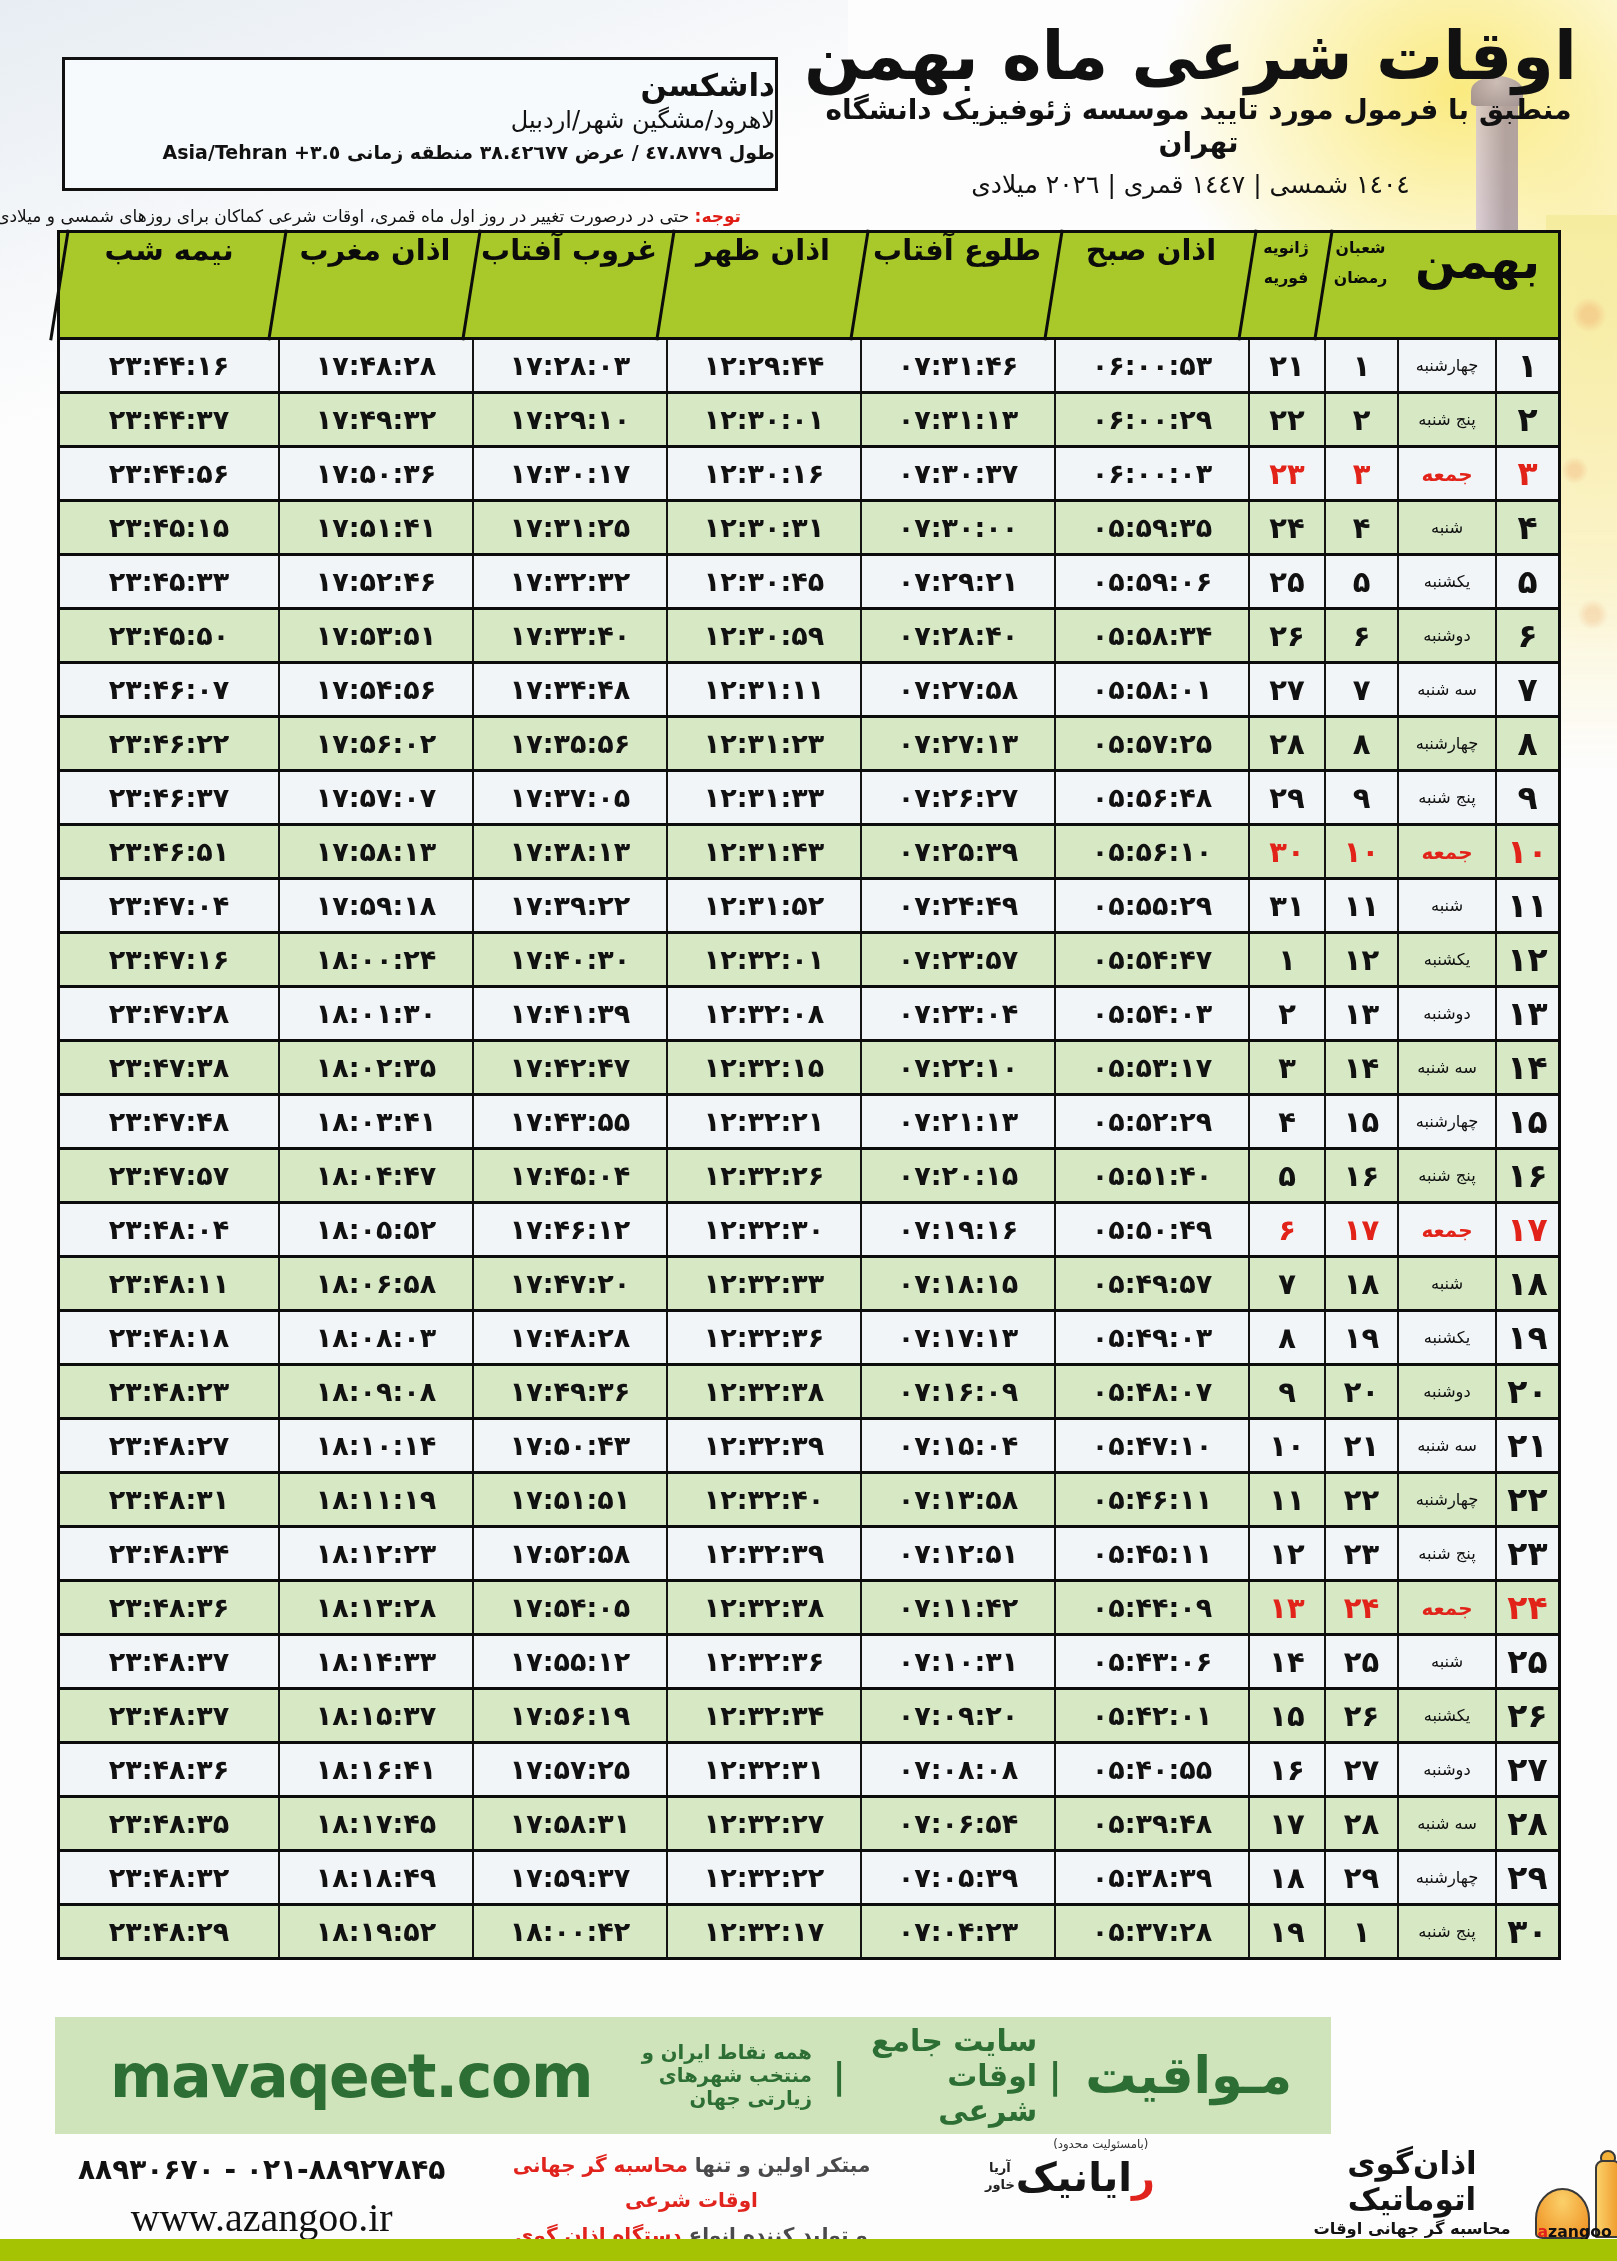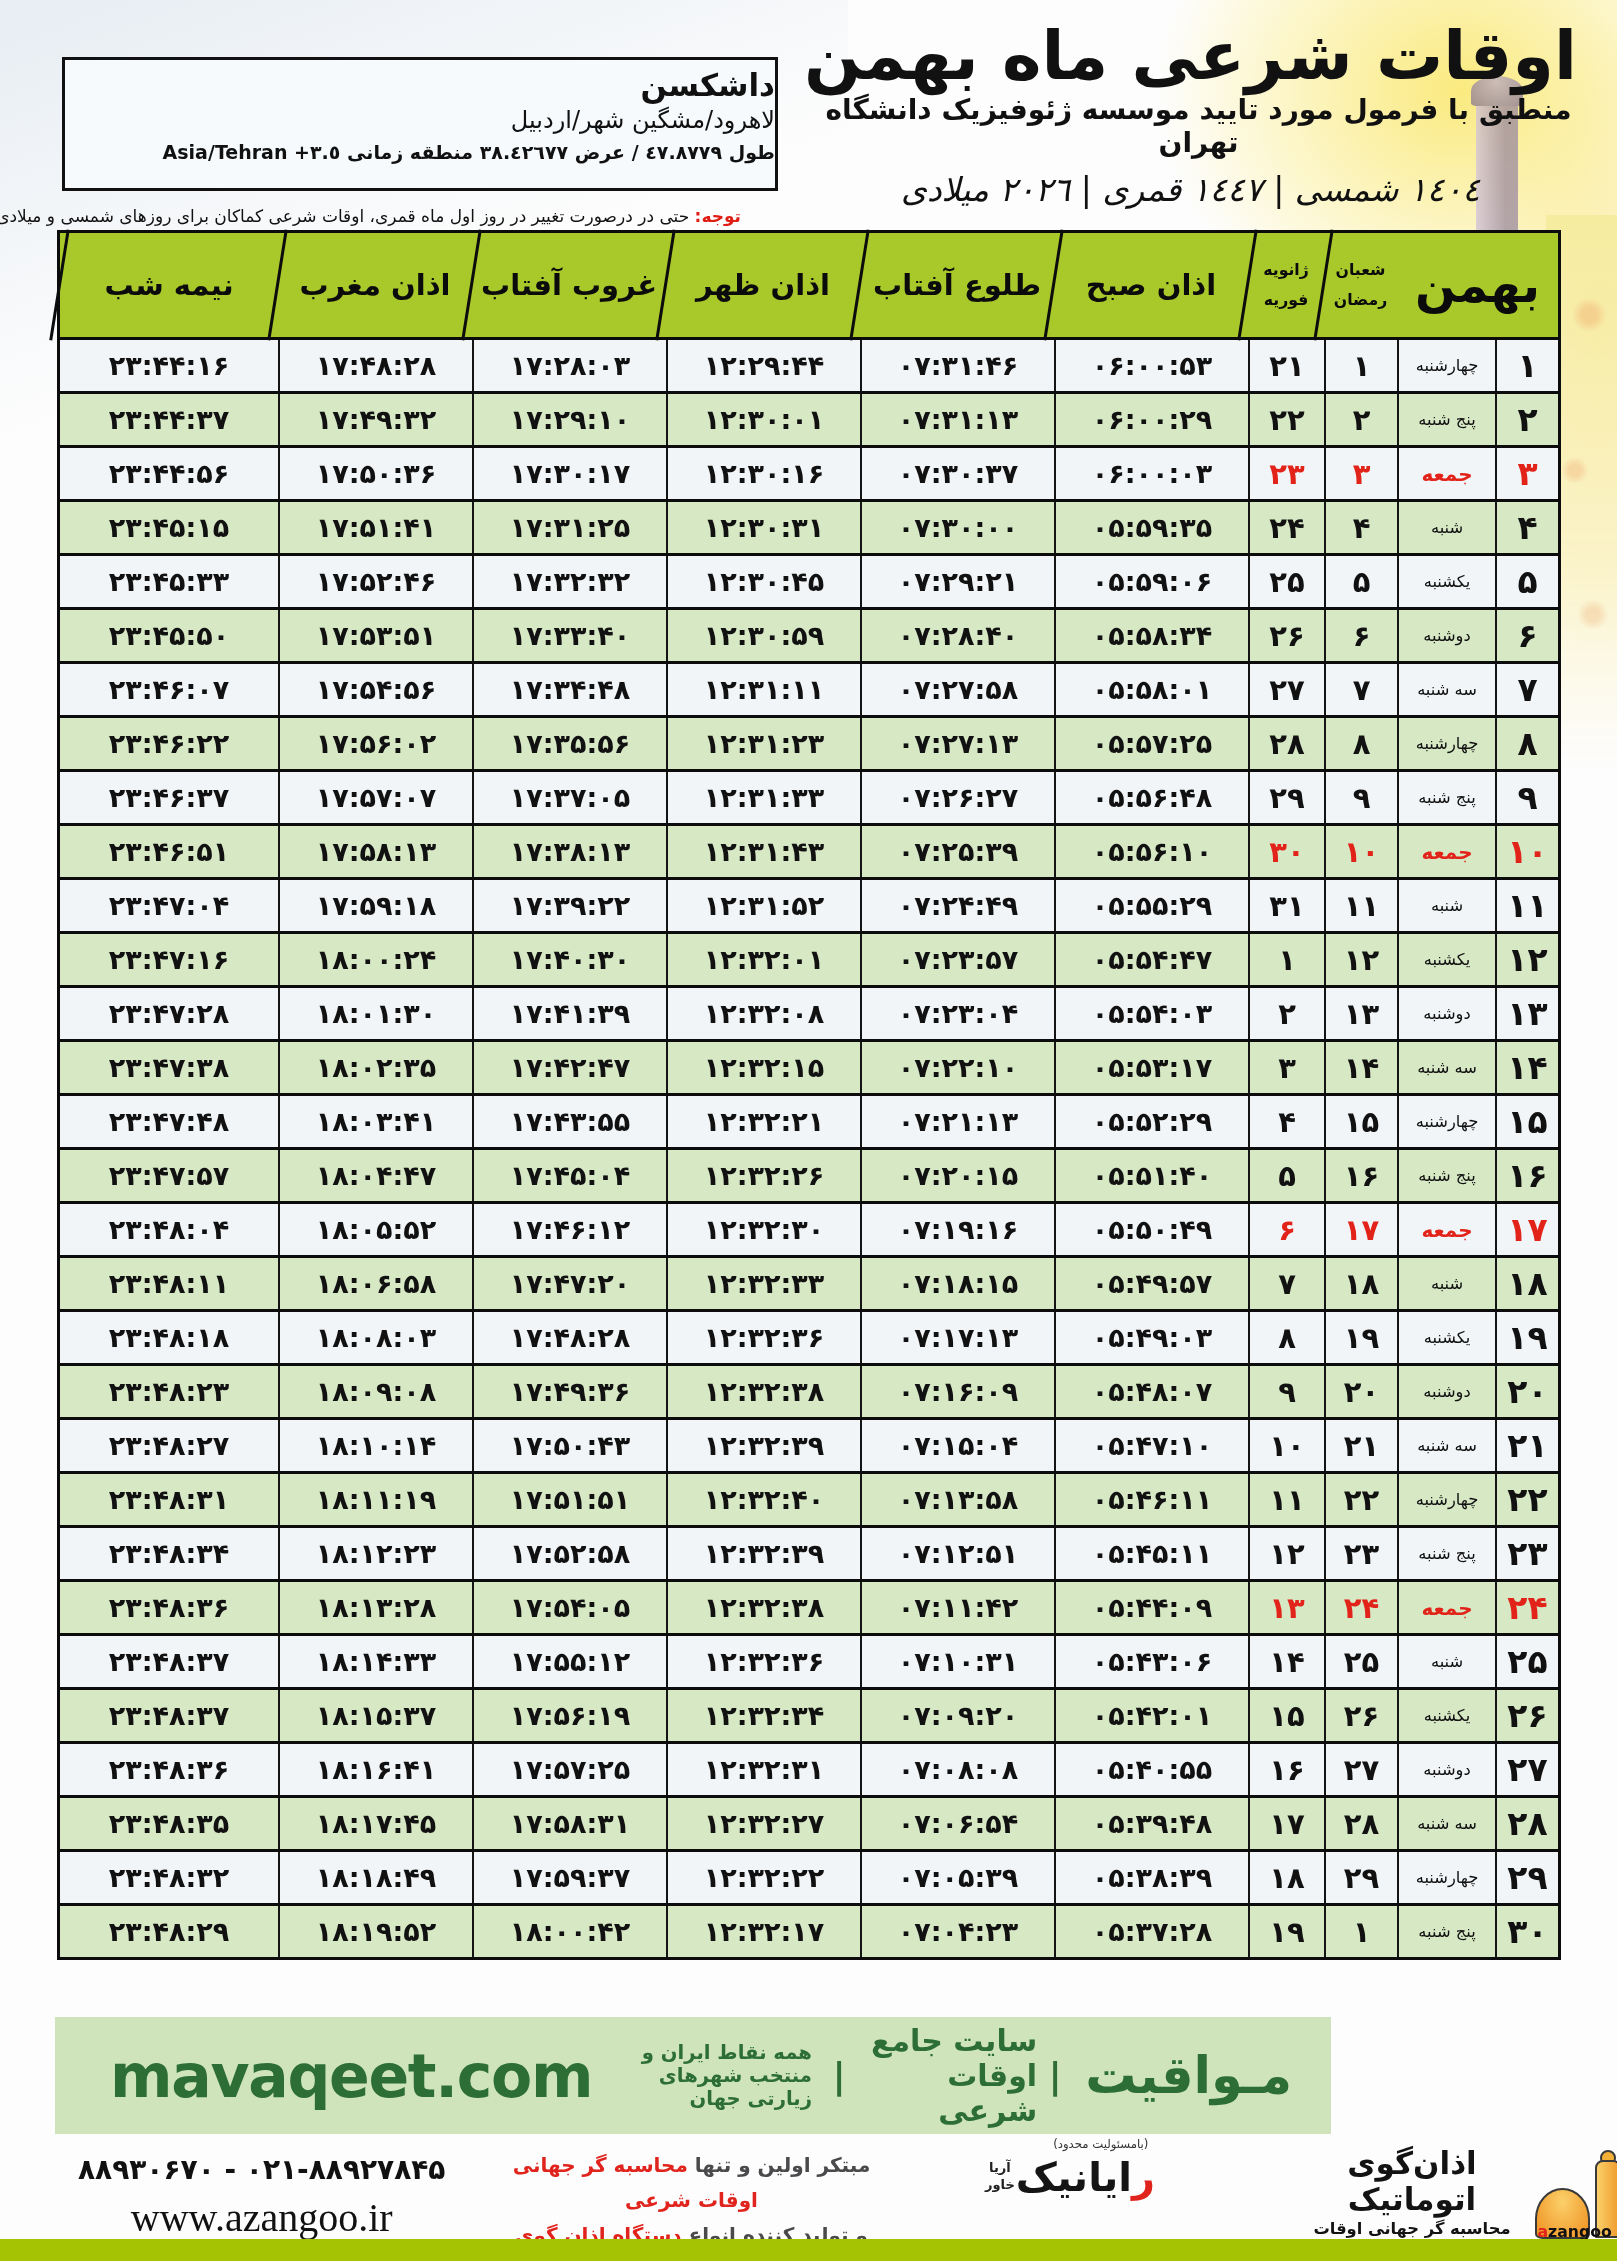--- a/index.html
+++ b/index.html
@@ -27,31 +27,31 @@
   .info-box{position:absolute;left:62px;top:57px;width:710px;height:128px;
       background:#f7fafc;border:3.3px solid #111;text-align:right;direction:rtl;}
   .info-city{font-size:31px;font-weight:bold;margin-top:6.5px;}
   .info-region{font-size:24px;margin-top:3.9px;}
   .info-coords{font-size:19px;font-weight:bold;margin-top:6.5px;direction:rtl;}
   .info-coords .ltr{direction:ltr;unicode-bidi:isolate;}
   
   .title-block{position:absolute;left:776px;top:19.6px;width:829px;text-align:center;direction:rtl;}
   .main-title{font-size:67px;font-weight:bold;line-height:1.08;}
   .sub-title{font-size:28px;font-weight:bold;margin-top:1.3px;margin-left:16px;}
-  .date-line{font-size:33px;margin-top:10.4px;font-style:italic;}
+  .date-line{font-size:25px;margin-top:10.4px;}
   
   .notice{position:absolute;left:62px;top:206px;width:679px;direction:rtl;text-align:right;
       font-size:17px;white-space:nowrap;}
   .notice b{color:#e01d15;}
   
   .ptable{position:absolute;left:57px;top:230px;width:1498px;border:3.3px solid #0c0c0c;background:#fff;}
   .grid{display:grid;direction:rtl;
       grid-template-columns:63px 98px 73px 76px 194px 194px 194px 194px 194px auto;}
   .thead{background:#a9c92b;height:104px;position:relative;}
-  .hcell{position:relative;display:flex;flex-direction:column;align-items:center;justify-content:center;
+  .hcell{position:relative;display:flex;flex-direction:column;align-items:center;
       font-weight:bold;font-size:29px;color:#0b0b0b;}
   .hcell .slant{position:absolute;left:-2px;top:-3.9px;height:112px;width:3.3px;background:#0c0c0c;
       transform:rotate(9deg);}
   .h-small{font-size:15.7px;line-height:1.9;}
   .h-month{font-size:48px;}
   .trow{height:51px;border-top:3.3px solid #0c0c0c;}
   .trow:nth-child(odd)>div{background:#f2f5f7;}
   .trow:nth-child(even)>div{background:#d7e8c5;}
   .trow>div{display:flex;align-items:center;justify-content:center;}
   .trow>div:not(:last-child){border-left:2px solid #141414;}

